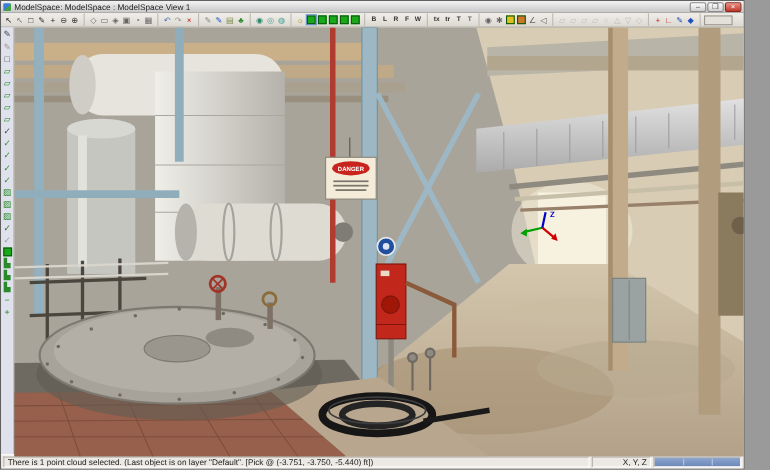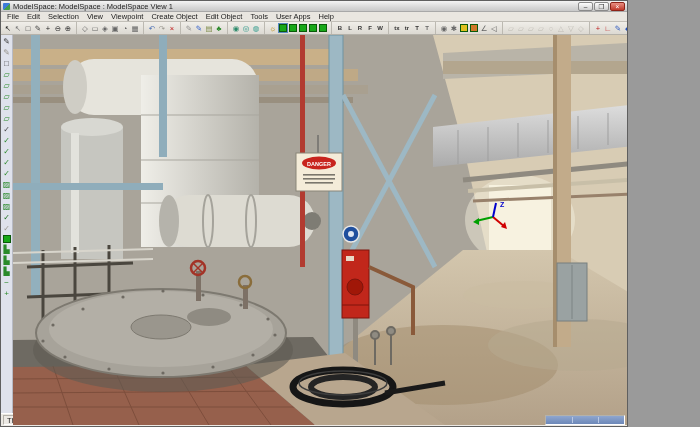--- a/index.html
+++ b/index.html
@@ -1,18 +1,18 @@
 <!DOCTYPE html>
 <html><head>
 <meta charset="utf-8">
 <style>
   html,body{margin:0;padding:0;background:#9a9a9a;}
   *{box-sizing:border-box;}
   #app{
-    width:628px;height:427px;position:relative;overflow:hidden;
+    width:677px;height:427px;position:relative;overflow:hidden;
     font-family:"Liberation Sans","DejaVu Sans",sans-serif;
     border:1px solid #5f5f5f;background:#ece9e4;display:flex;flex-direction:column;
   }
   
   .titlebar{
     height:11px;flex:0 0 11px;display:flex;align-items:center;padding:0 2px;
     background:linear-gradient(#f4f4f4,#d8d8d8 60%,#c9c9c9);
     border-bottom:1px solid #a8a8a8;font-size:7.5px;color:#222;
   }
   .app-icon{width:7px;height:7px;margin-right:3px;border-radius:1px;
@@ -67,32 +67,20 @@
   <div class="titlebar">
     <div class="app-icon"></div>
     <div class="title-text">ModelSpace: ModelSpace : ModelSpace View 1</div>
     <div class="win-btns">
       <div class="win-btn">–</div>
       <div class="win-btn">❐</div>
       <div class="win-btn close">×</div>
     </div>
   </div>
 
-  <div class="menubar">
-      <div class="menu-item">File</div>
-      <div class="menu-item">Edit</div>
-      <div class="menu-item">Selection</div>
-      <div class="menu-item">View</div>
-      <div class="menu-item">Viewpoint</div>
-      <div class="menu-item">Create Object</div>
-      <div class="menu-item">Edit Object</div>
-      <div class="menu-item">Tools</div>
-      <div class="menu-item">User Apps</div>
-      <div class="menu-item">Help</div>
-    </div>
 
   <div class="toolbar">
       <div class="tgroup">
         <div class="ticon" style="color: rgb(34, 34, 34);">↖</div>
         <div class="ticon" style="color: rgb(119, 119, 119);">↖</div>
         <div class="ticon" style="color: rgb(51, 51, 51);">□</div>
         <div class="ticon" style="color: rgb(51, 51, 51);">✎</div>
         <div class="ticon" style="color: rgb(34, 34, 34);">+</div>
         <div class="ticon" style="color: rgb(51, 51, 51);">⊖</div>
         <div class="ticon" style="color: rgb(51, 51, 51);">⊕</div>

